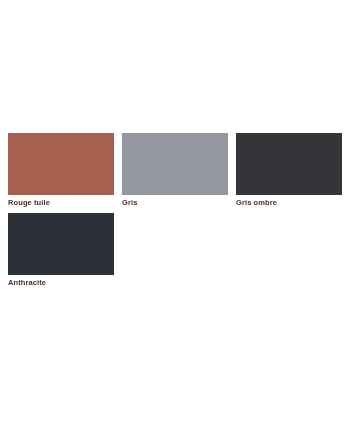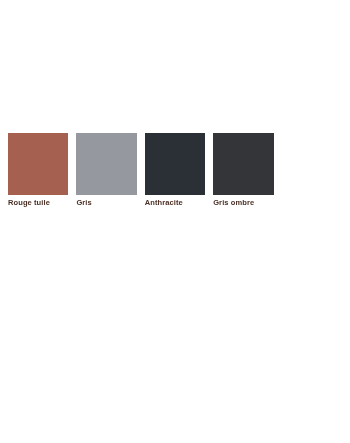--- a/index.html
+++ b/index.html
@@ -13,21 +13,21 @@
     font-family: "Liberation Sans", sans-serif;
     position: relative;
     overflow: hidden;
   }
   .swatch-grid {
     position: absolute;
     left: 8px;
     top: 133px;
     width: 334px;
     display: grid;
-    grid-template-columns: repeat(5, 1fr);
+    grid-template-columns: repeat(3, 1fr);
     column-gap: 8px;
     row-gap: 5px;
   }
   .swatch-cell {
     display: block;
   }
   .swatch-color {
     width: 100%;
     height: 62px;
     display: block;
@@ -52,23 +52,23 @@
     <div class="swatch-label" style="color: rgb(74, 47, 36);">Rouge tuile</div>
   </div>
 
 
   <div class="swatch-cell">
     <span class="swatch-color" style="background:#95989e"></span>
     <div class="swatch-label" style="color: rgb(74, 47, 36);">Gris</div>
   </div>
 
   <div class="swatch-cell">
-    <span class="swatch-color" style="background:#2b2f36"></span>
-    <div class="swatch-label" style="color: rgb(74, 47, 36);">Anthracite</div>
+    <span class="swatch-color" style="background:#333538"></span>
+    <div class="swatch-label" style="color: rgb(74, 47, 36);">Gris ombre</div>
   </div>
 
   <div class="swatch-cell">
-    <span class="swatch-color" style="background:#333538"></span>
-    <div class="swatch-label" style="color: rgb(74, 47, 36);">Gris ombre</div>
+    <span class="swatch-color" style="background:#2b2f36"></span>
+    <div class="swatch-label" style="color: rgb(74, 47, 36);">Anthracite</div>
   </div>
 
 
 </div>
 
 </body></html>

